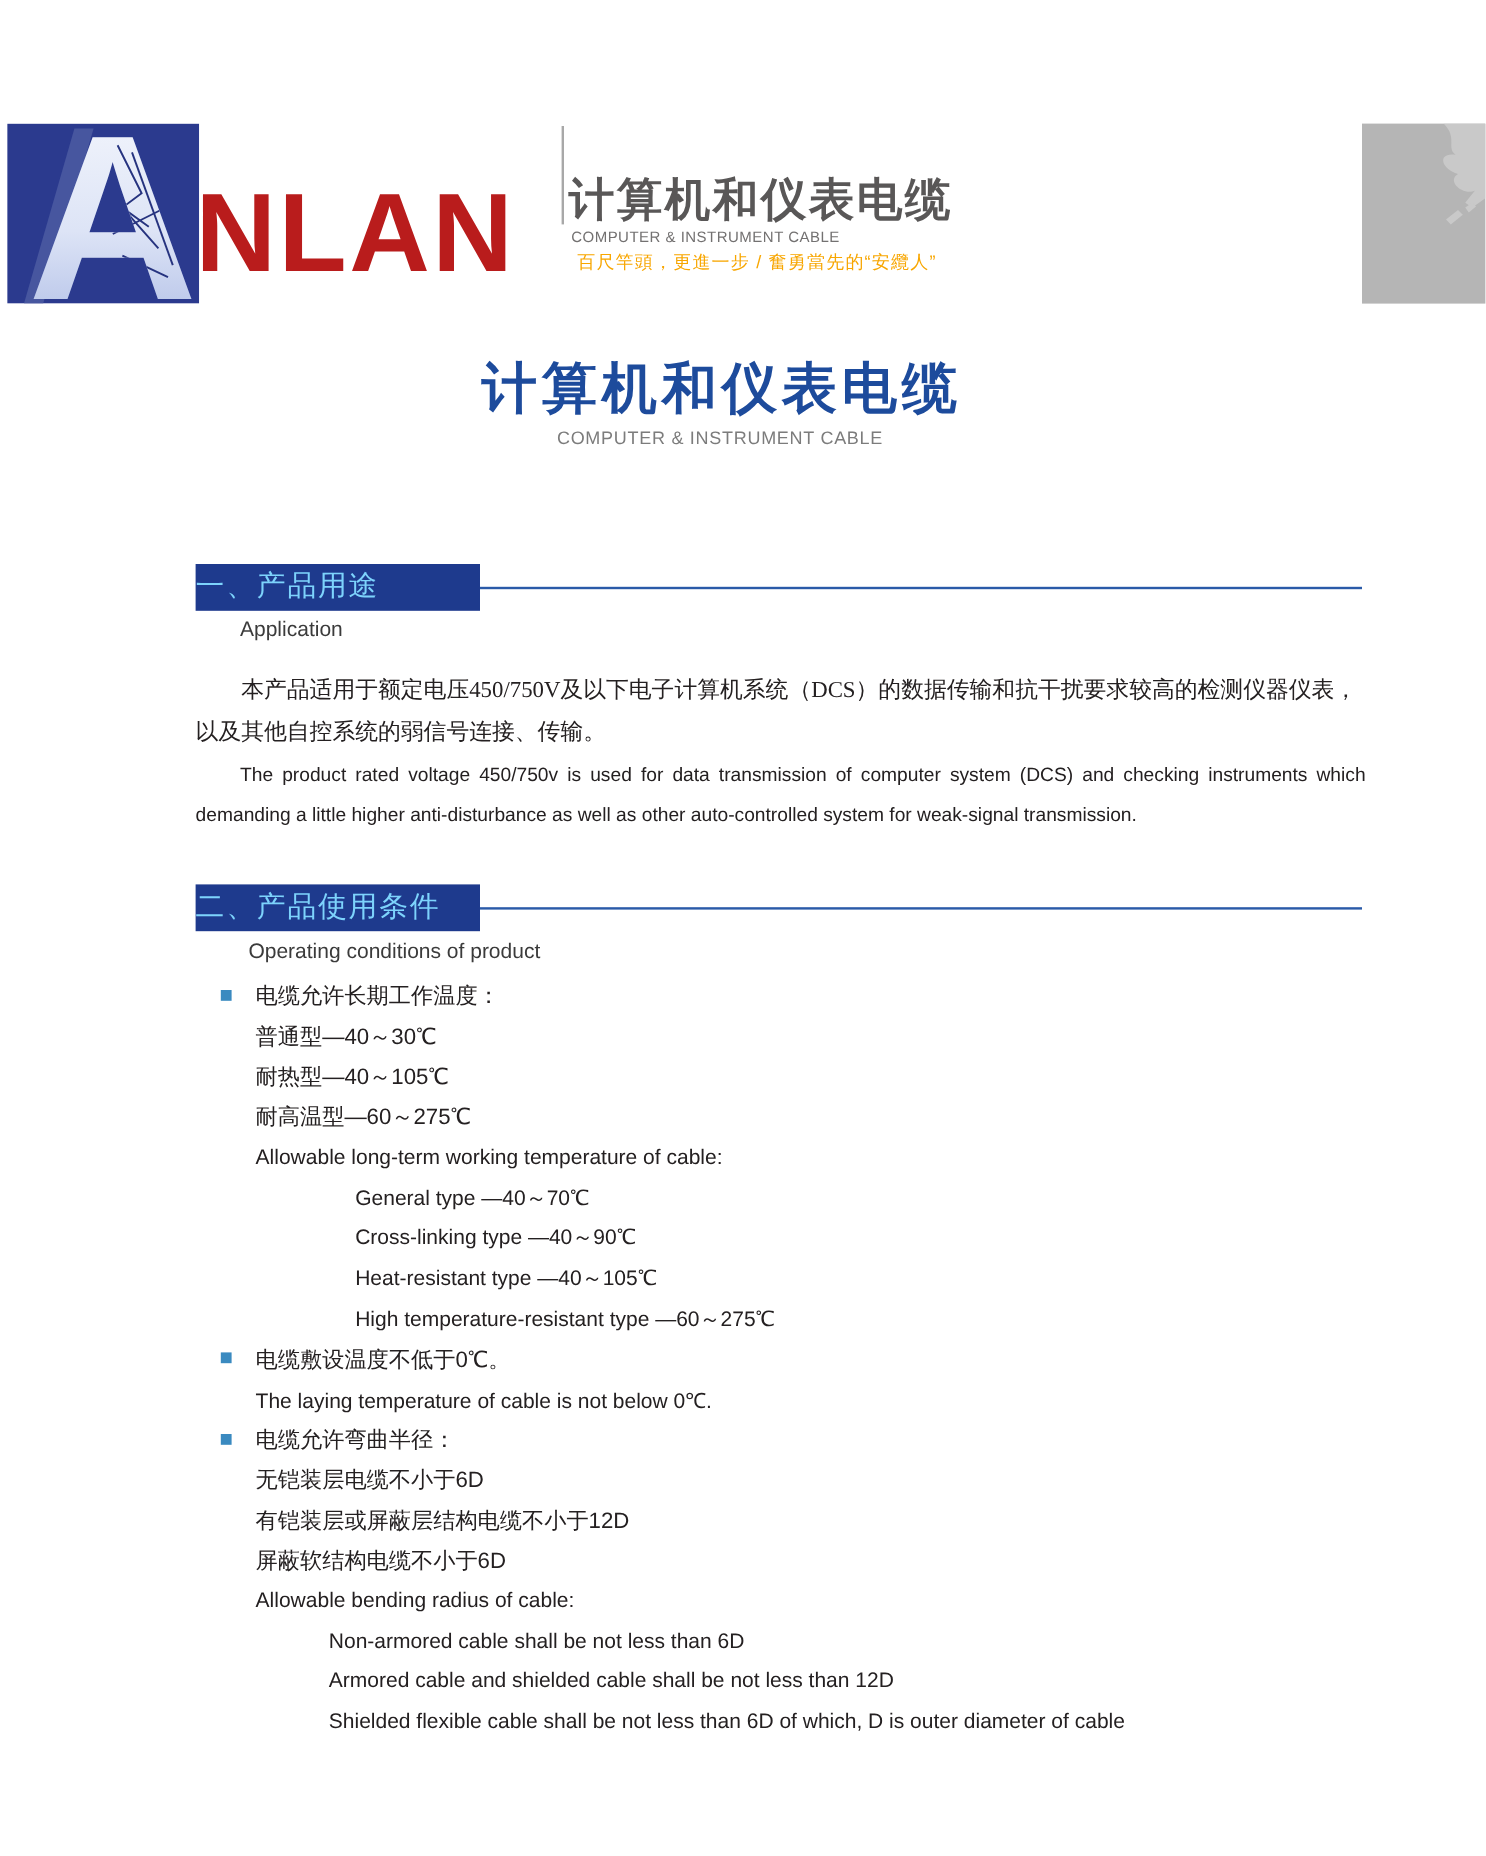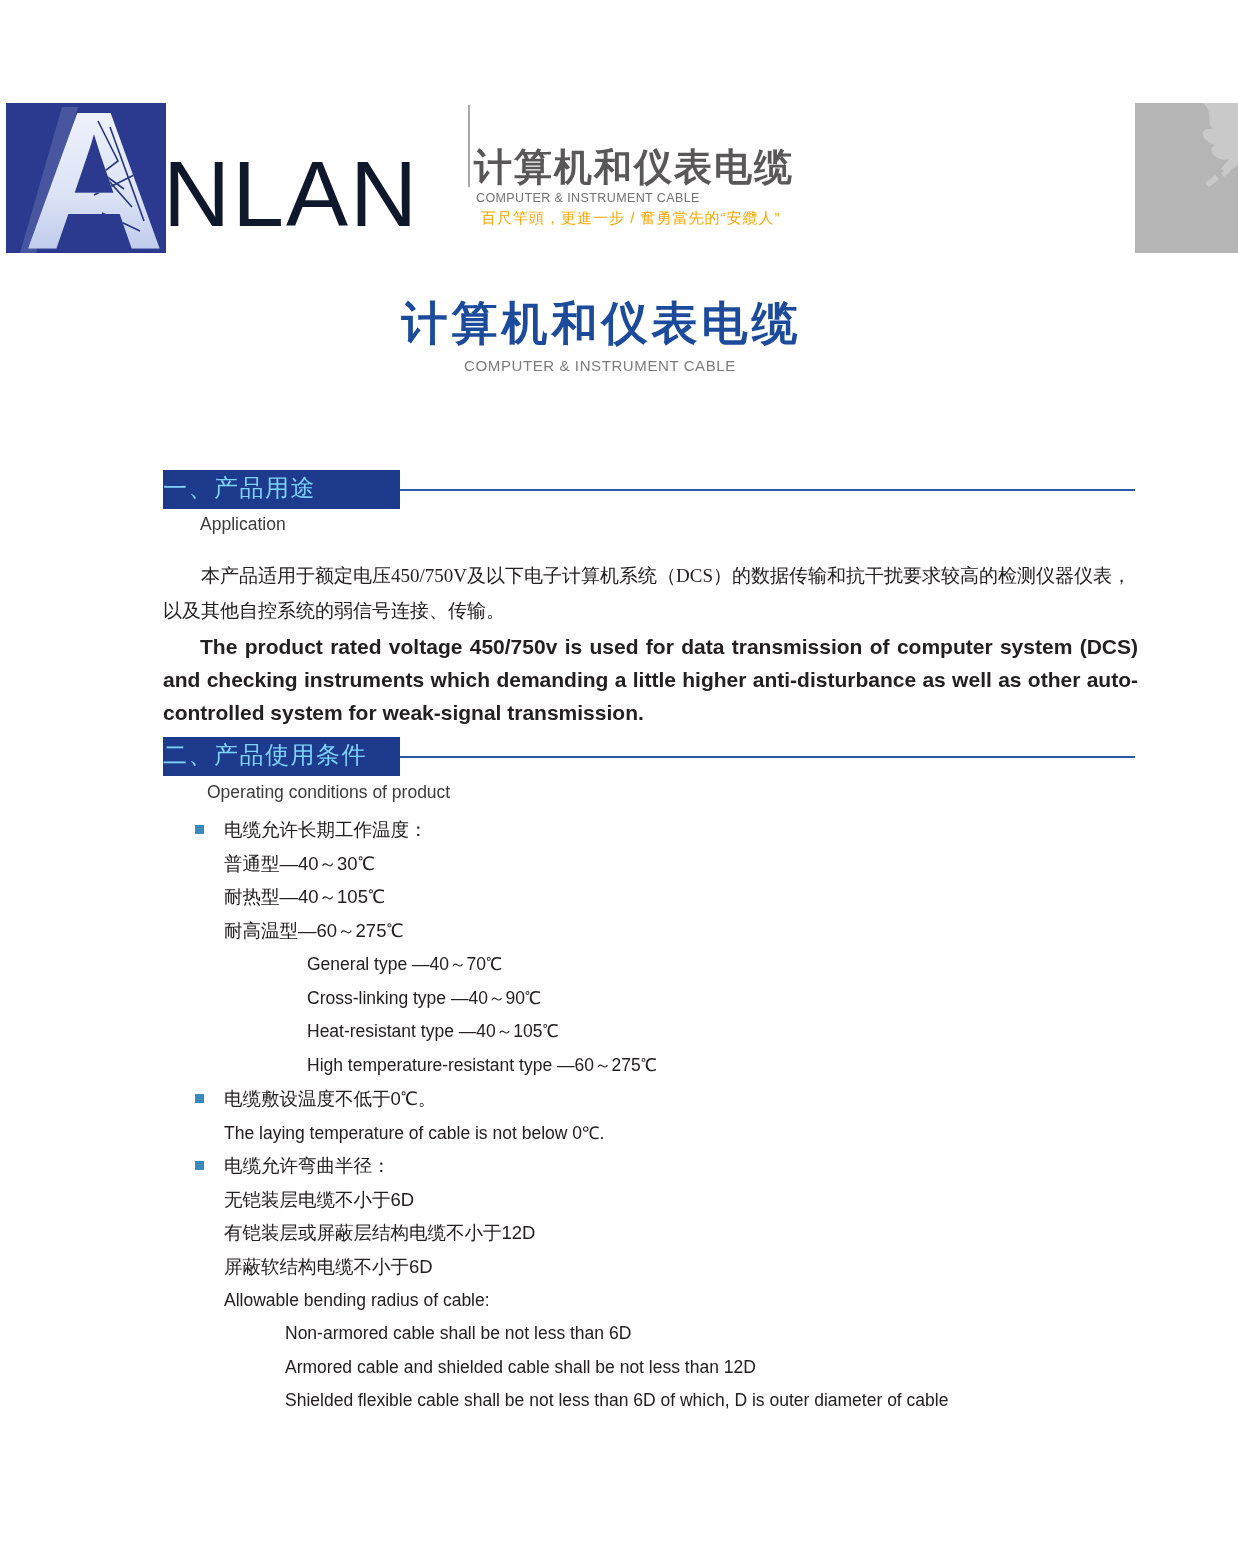--- a/index.html
+++ b/index.html
@@ -6,22 +6,22 @@
   html,body { background:#ffffff; }
   body {
     width:1238px; height:1547px; position:relative;
     font-family:"Liberation Sans", sans-serif;
     color:#242021; overflow:hidden;
   }
   
   .logo-box { position:absolute; left:6px; top:103px; width:160px; height:150px; }
   .logo-rest {
     position:absolute; left:163px; top:148px;
-    font-size:93px; font-weight:normal; line-height:1;
-    color:#0f172a; letter-spacing:2px;
+    font-size:93px; font-weight:bold; line-height:1;
+    color:#b91c1c; letter-spacing:2px;
   }
   .hdr-divider { position:absolute; left:468px; top:105px; width:2px; height:82px; background:#a8a8a8; }
   .hdr-cn {
     position:absolute; left:474px; top:146px;
     font-size:38px; font-weight:bold; color:#595757; letter-spacing:2px; line-height:1.15;
   }
   .hdr-en {
     position:absolute; left:476px; top:191px;
     font-size:12.5px; color:#737171; letter-spacing:0.4px;
   }
@@ -50,24 +50,24 @@
     font-size:24px; letter-spacing:1.5px; flex:none;
   }
   .sec-line { flex:1; height:2px; background:#2a5aa8; }
   .sub-label { position:absolute; font-size:17.5px; color:#3b3b3b; }
   .para-cn {
     position:absolute; left:163px; top:558px; width:973px;
     font-size:19px; line-height:35px; text-indent:2em; color:#242021;font-family:Liberation Serif, serif;
   }
   .para-en {
     position:absolute; left:163px; top:630px; width:975px;
-    font-size:21px; line-height:33px; text-indent:37px; text-align:justify; color:#242021;font-weight:bold;
+    font-size:16px; line-height:33px; text-indent:37px; text-align:justify; color:#242021;
   }
   
-  .list { position:absolute; left:180px; top:813px; width:973px; }
+  .list { position:absolute; left:169px; top:813px; width:973px; }
   .li { position:relative; height:33.6px; display:flex; align-items:center; }
   .li.cn { font-size:18.5px; }
   .li.en { font-size:17.5px; }
   .li.lvl0 { padding-left:44px; }
   .li.lvl1 { padding-left:105px; }
   .li.lvl2 { padding-left:127px; }
   .sq {
     position:absolute; left:15px; top:12px; width:9px; height:9px;
     background:#3a8ac0; display:inline-block;
   }
@@ -135,20 +135,23 @@
       </div>
     <div class="li cn lvl0">
         <span>普通型—40～30℃</span>
       </div>
     <div class="li cn lvl0">
         <span>耐热型—40～105℃</span>
       </div>
     <div class="li cn lvl0">
         <span>耐高温型—60～275℃</span>
       </div>
+    <div class="li en lvl0">
+        <span>Allowable long-term working temperature of cable:</span>
+      </div>
     <div class="li en lvl2">
         <span>General type —40～70℃</span>
       </div>
     <div class="li en lvl2">
         <span>Cross-linking type —40～90℃</span>
       </div>
     <div class="li en lvl2">
         <span>Heat-resistant type —40～105℃</span>
       </div>
     <div class="li en lvl2">

